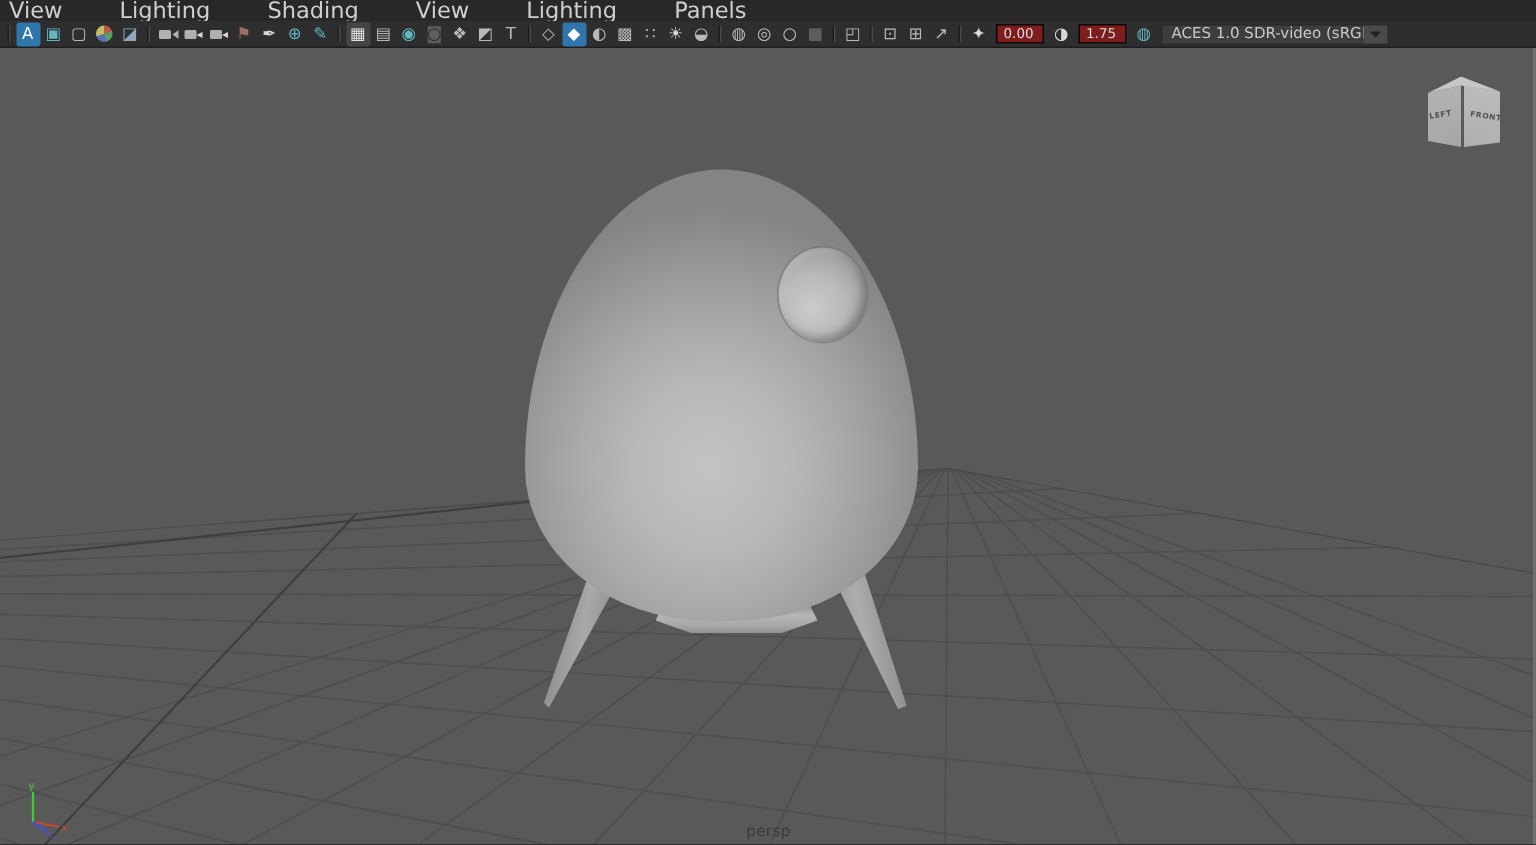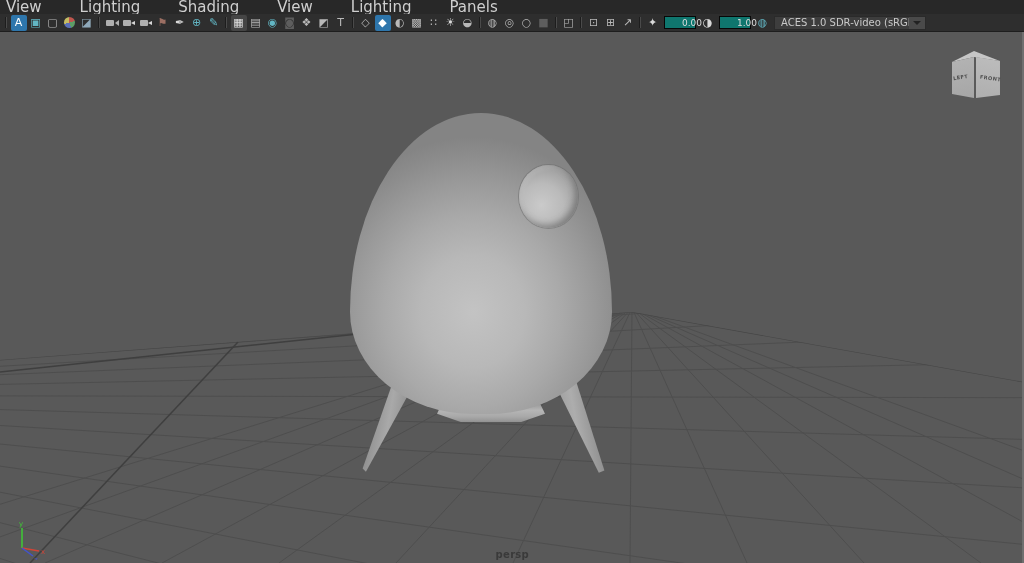--- a/index.html
+++ b/index.html
@@ -42,22 +42,22 @@
   .ic-camera-icon::after{
     content:"";position:absolute;right:1px;top:5px;width:0;height:0;
     border-top:3px solid transparent;border-bottom:3px solid transparent;border-right:4px solid #b0b0b0;
   }
   .ic-camera-lock-icon,.ic-camera-attributes-icon{font-size:8px;text-indent:9px;line-height:15px;color:#d6d6d6;}
   .ic-color-wheel-icon::before{
     content:"";position:absolute;left:2px;top:2px;width:11px;height:11px;border-radius:50%;
     background:conic-gradient(#c0564e 0 20%,#5d9e68 20% 45%,#5a6fb8 45% 70%,#c4bb63 70% 100%);
   }
   .tfield{
-    width:32px;height:13px;line-height:13px;background:#0f766e;color:#dcdcdc;
-    font-size:9px;text-align:left;padding-left:17px;margin:0 3px;border:1px solid #070707;flex:none;
+    width:32px;height:13px;line-height:13px;background:#7f1d1d;color:#dcdcdc;
+    font-size:9px;text-align:left;padding-left:4px;margin:0 3px;border:1px solid #070707;flex:none;
   }
   .tdrop{
     position:relative;width:152px;height:14px;background:#3d3d3d;border:1px solid #2a2a2a;
     color:#c9c9c9;font-size:10px;line-height:12px;padding-left:6px;margin-left:3px;flex:none;cursor:default;
   }
   .tdrop .arrowbox{
     position:absolute;right:0;top:0;width:16px;height:12px;background:#4a4a4a;
     display:flex;align-items:center;justify-content:center;
   }
   .tdrop .arrowbox::after{
@@ -112,21 +112,21 @@
   }
   .vc-label{
     position:absolute;font-size:5px;font-weight:bold;color:#4f4f4f;letter-spacing:.4px;
   }
   .vc-label-left{left:9px;top:24px;transform:rotate(-9deg);}
   .vc-label-front{left:36px;top:25px;transform:rotate(8deg);}
   
   .axisgizmo{position:absolute;left:6px;top:486px;}
   .camlabel{
     position:absolute;left:50%;bottom:3px;transform:translateX(-49%);
-    font-size:10px;font-weight:bold;color:#3a3a3a;letter-spacing:.3px;
+    font-size:10px;font-weight:normal;color:#3a3a3a;letter-spacing:.3px;
   }
 </style>
 </head>
 <body>
 
 <div class="screen">
 
   <div class="menubar" id="menubar">
       <div class="mitem">View</div>
       <div class="mitem">Lighting</div>
@@ -175,21 +175,21 @@
       <div class="tsep"></div>
       <span class="ic ic-isolate-select-icon">◰</span>
       <div class="tsep"></div>
       <span class="ic ic-xray-icon">⊡</span>
       <span class="ic ic-xray-joints-icon">⊞</span>
       <span class="ic ic-fullscreen-gate-icon">↗</span>
       <div class="tsep"></div>
       <span class="ic ic-exposure-icon t-light">✦</span>
       <span class="tfield">0.00</span>
       <span class="ic ic-gamma-icon t-light">◑</span>
-      <span class="tfield">1.00</span>
+      <span class="tfield">1.75</span>
       <span class="ic ic-color-management-icon t-teal">◍</span>
       <div class="tdrop"><span>ACES 1.0 SDR-video (sRGB)</span><span class="arrowbox"></span></div>
     </div>
 
   <div class="viewport">
     <svg class="gridsvg" id="gridsvg" width="1024" height="531">
         <defs>
           <clipPath id="gclip">
             <polygon points="0,328 632,280 1024,350 1024,531 0,531"></polygon>
           </clipPath>

